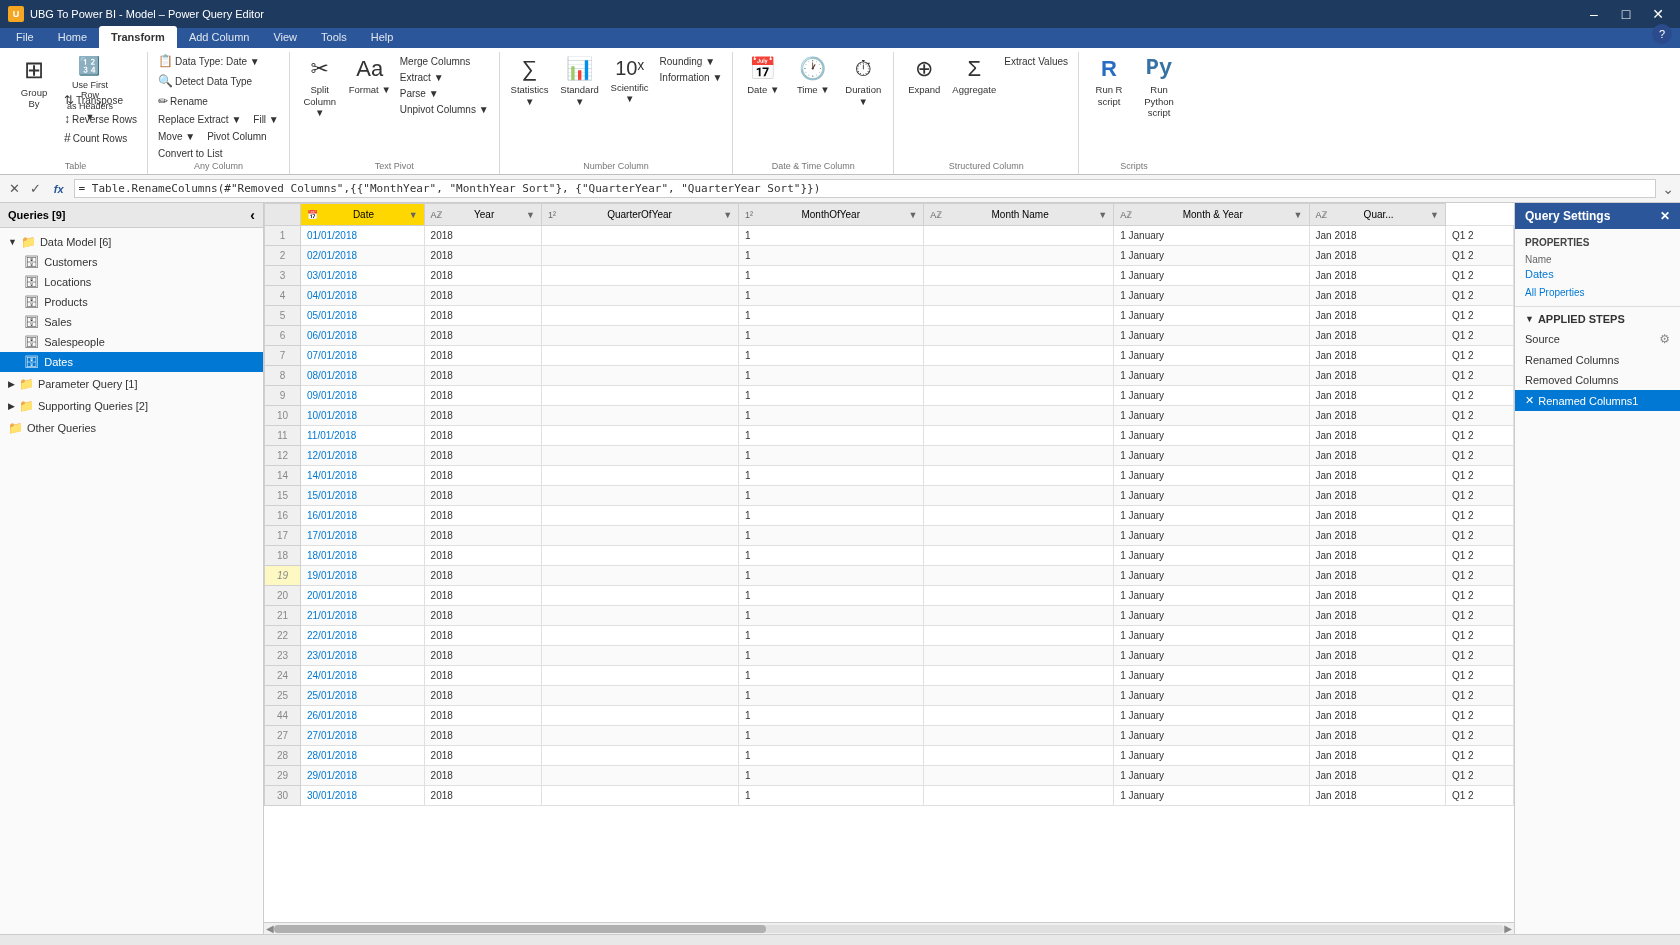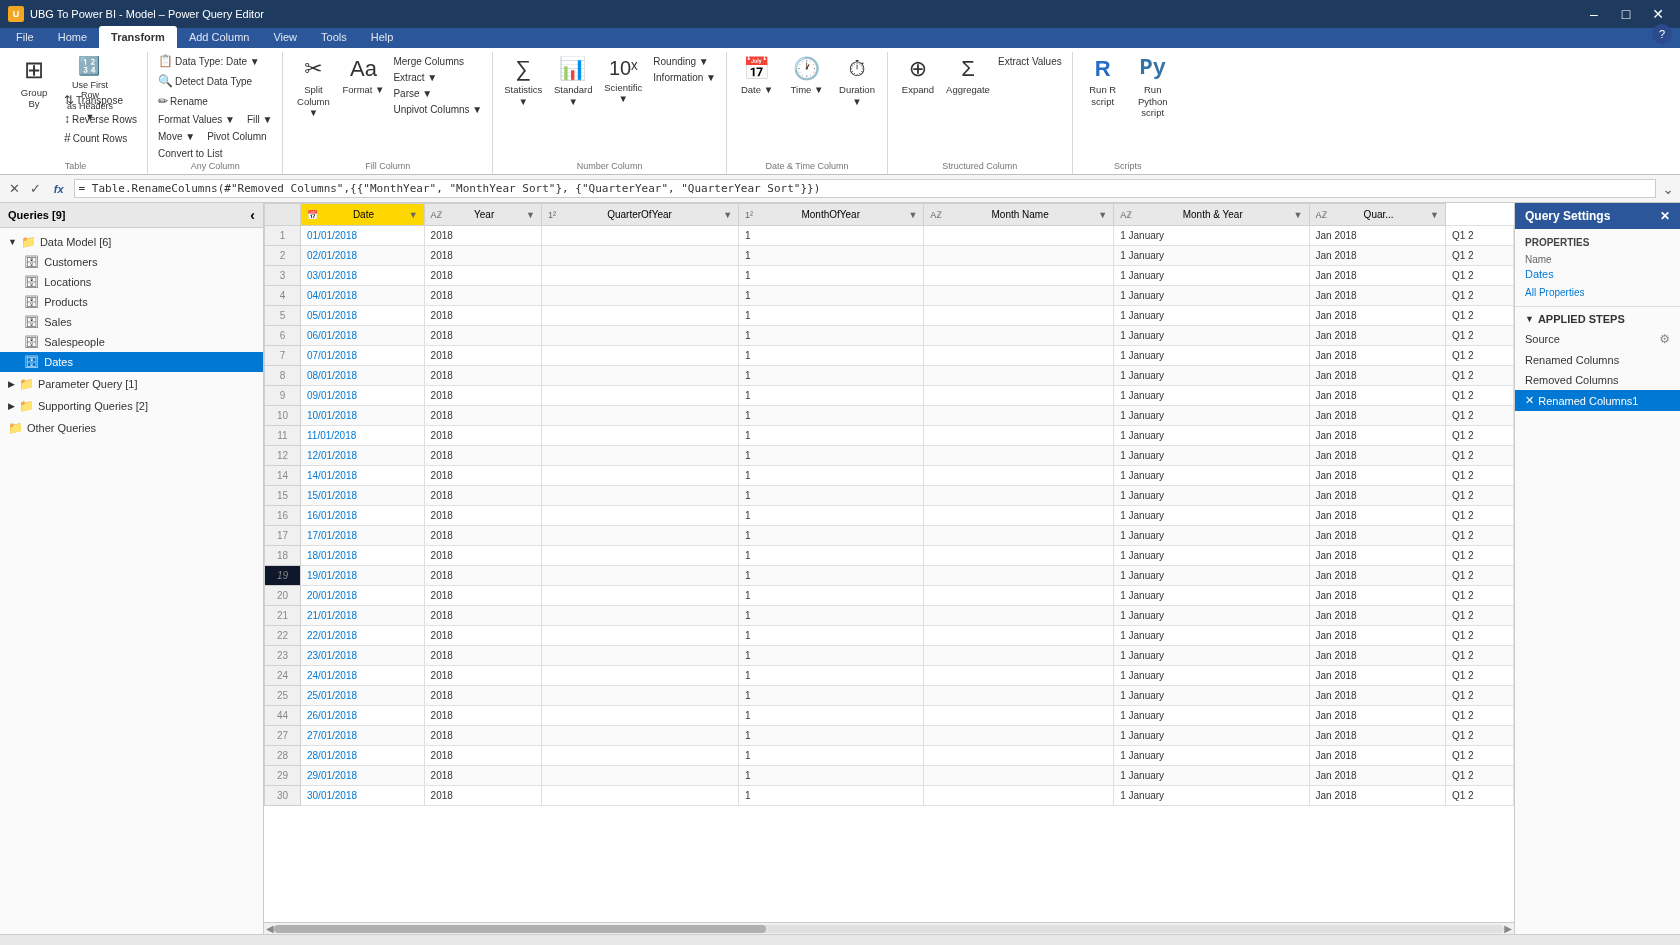--- a/index.html
+++ b/index.html
@@ -400,21 +400,21 @@
       <div class="rsmall">
         <span class="ico">🔍</span>
         <span>Detect Data Type</span>
       </div>
       <div class="rsmall">
         <span class="ico">✏</span>
         <span>Rename</span>
       </div>
       <div style="display:flex;gap:4px;flex-wrap:wrap;">
         <div class="rsmall">
-          <span>Format Values ▼</span>
+          <span>Replace Extract ▼</span>
         </div>
         <div class="rsmall">
           <span>Fill ▼</span>
         </div>
       </div>
       <div style="display:flex;gap:4px;">
         <div class="rsmall">
           <span>Move ▼</span>
         </div>
         <div class="rsmall">
@@ -446,21 +446,21 @@
           <span>Extract ▼</span>
         </div>
         <div class="rsmall">
           <span>Parse ▼</span>
         </div>
         <div class="rsmall">
           <span>Unpivot Columns ▼</span>
         </div>
       </div>
     </div>
-    <div class="rgroup-label">Fill Column</div>
+    <div class="rgroup-label">Text Pivot</div>
   </div>
 
   <div class="rgroup">
     <div class="rgroup-body">
       <div class="rbig">
         <div style="font-size:22px;">∑</div>
         <span>Statistics ▼</span>
       </div>
       <div class="rbig">
         <div style="font-size:22px;">📊</div>
@@ -852,21 +852,21 @@
               <td class="date-col">18/01/2018</td>
               <td>2018</td>
               <td></td>
               <td>1</td>
               <td></td>
               <td>1 January</td>
               <td>Jan 2018</td>
               <td>Q1 2</td>
             </tr>
             <tr>
-              <td class="row-num-col" style="background: #0f172a; color: rgb(136, 136, 136); font-style: italic;">19</td>
+              <td class="row-num-col" style="background: #fef9c3; color: rgb(136, 136, 136); font-style: italic;">19</td>
               <td class="date-col">19/01/2018</td>
               <td>2018</td>
               <td></td>
               <td>1</td>
               <td></td>
               <td>1 January</td>
               <td>Jan 2018</td>
               <td>Q1 2</td>
             </tr>
             <tr>

